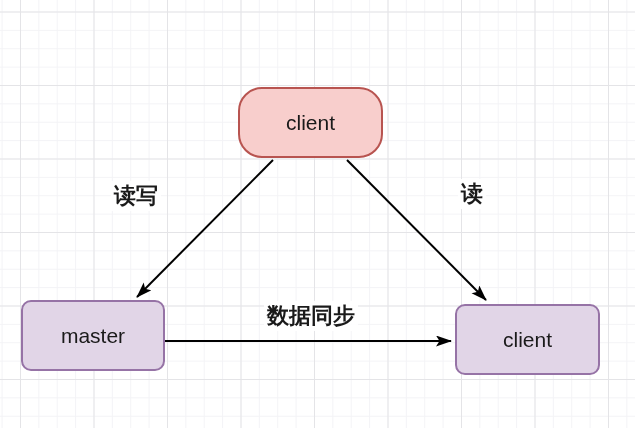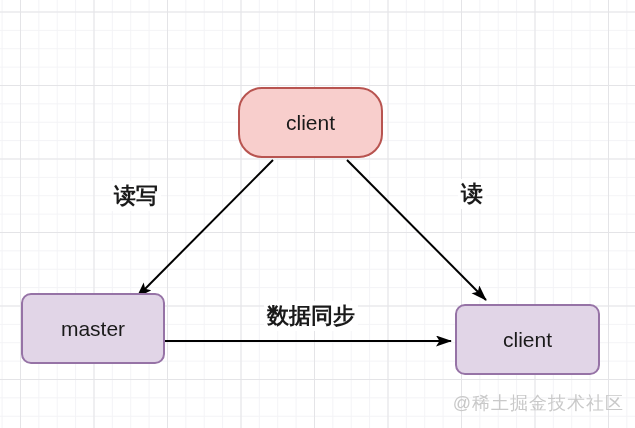--- a/index.html
+++ b/index.html
@@ -44,21 +44,21 @@
     color: #1a1a1a;
   }
   .node-client {
     left: 238px; top: 87px;
     width: 145px; height: 71px;
     background: #f8cecc;
     border-color: #b85450;
     border-radius: 24px;
   }
   .node-master {
-    left: 21px; top: 293px;
+    left: 21px; top: 300px;
     width: 144px; height: 71px;
     background: #e1d5e7;
     border-color: #9673a6;
   }
   .node-slave {
     left: 455px; top: 304px;
     width: 145px; height: 71px;
     background: #e1d5e7;
     border-color: #9673a6;
   }
@@ -117,15 +117,14 @@
   </div>
 
   <div class="node node-slave">
     <span>client</span>
   </div>
 
   <div class="edge-label label-rw">读写</div>
   <div class="edge-label label-r">读</div>
   <div class="edge-label label-sync">数据同步</div>
 
-  <div class="watermark">@稀土掘金技术社区</div>
 
 </div>
 
 </body></html>

